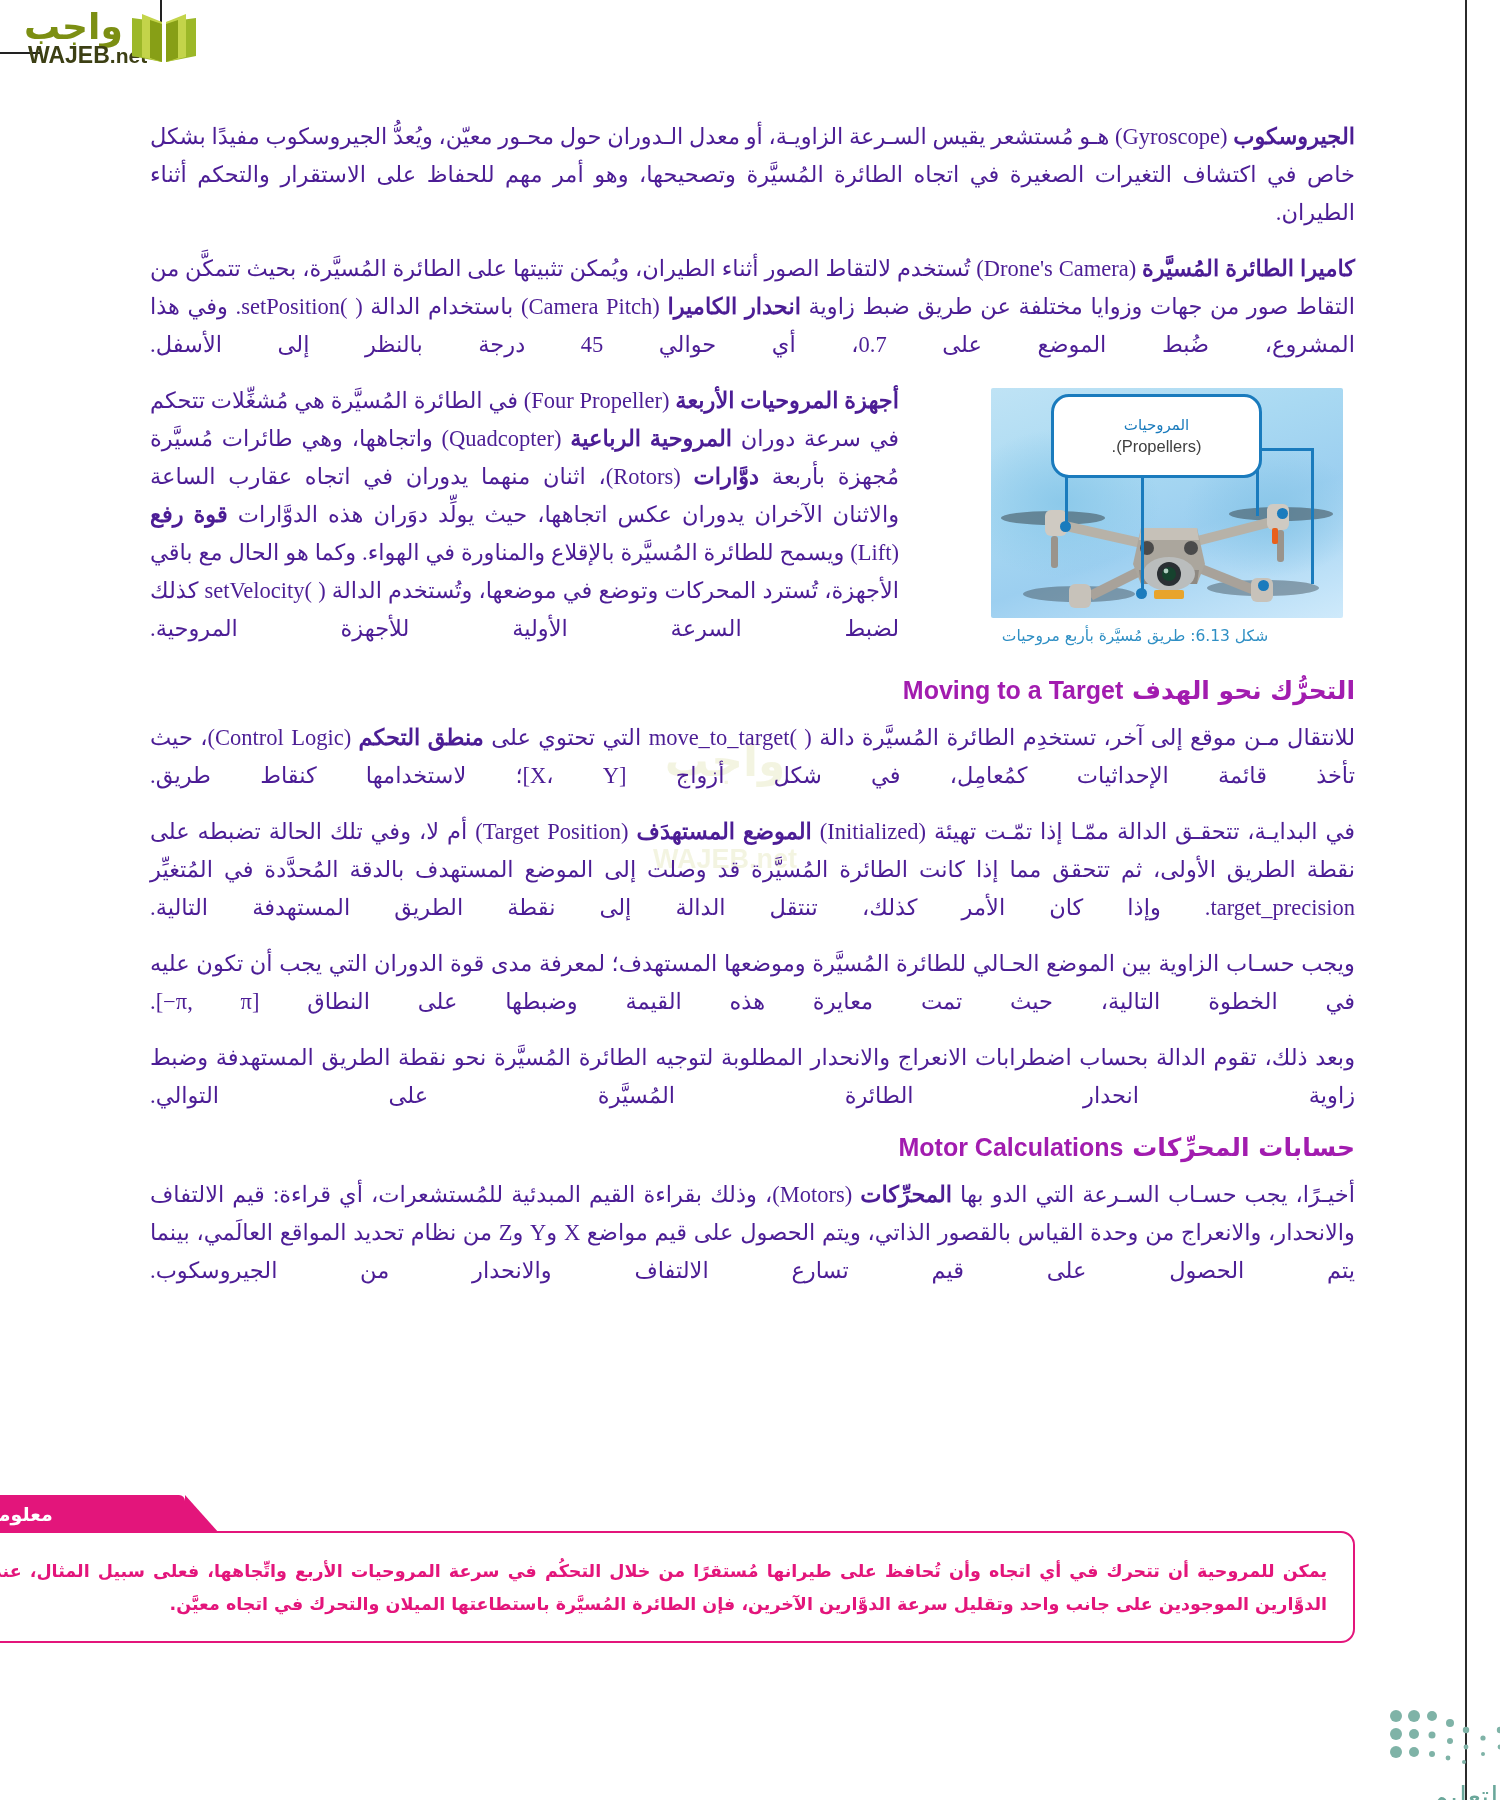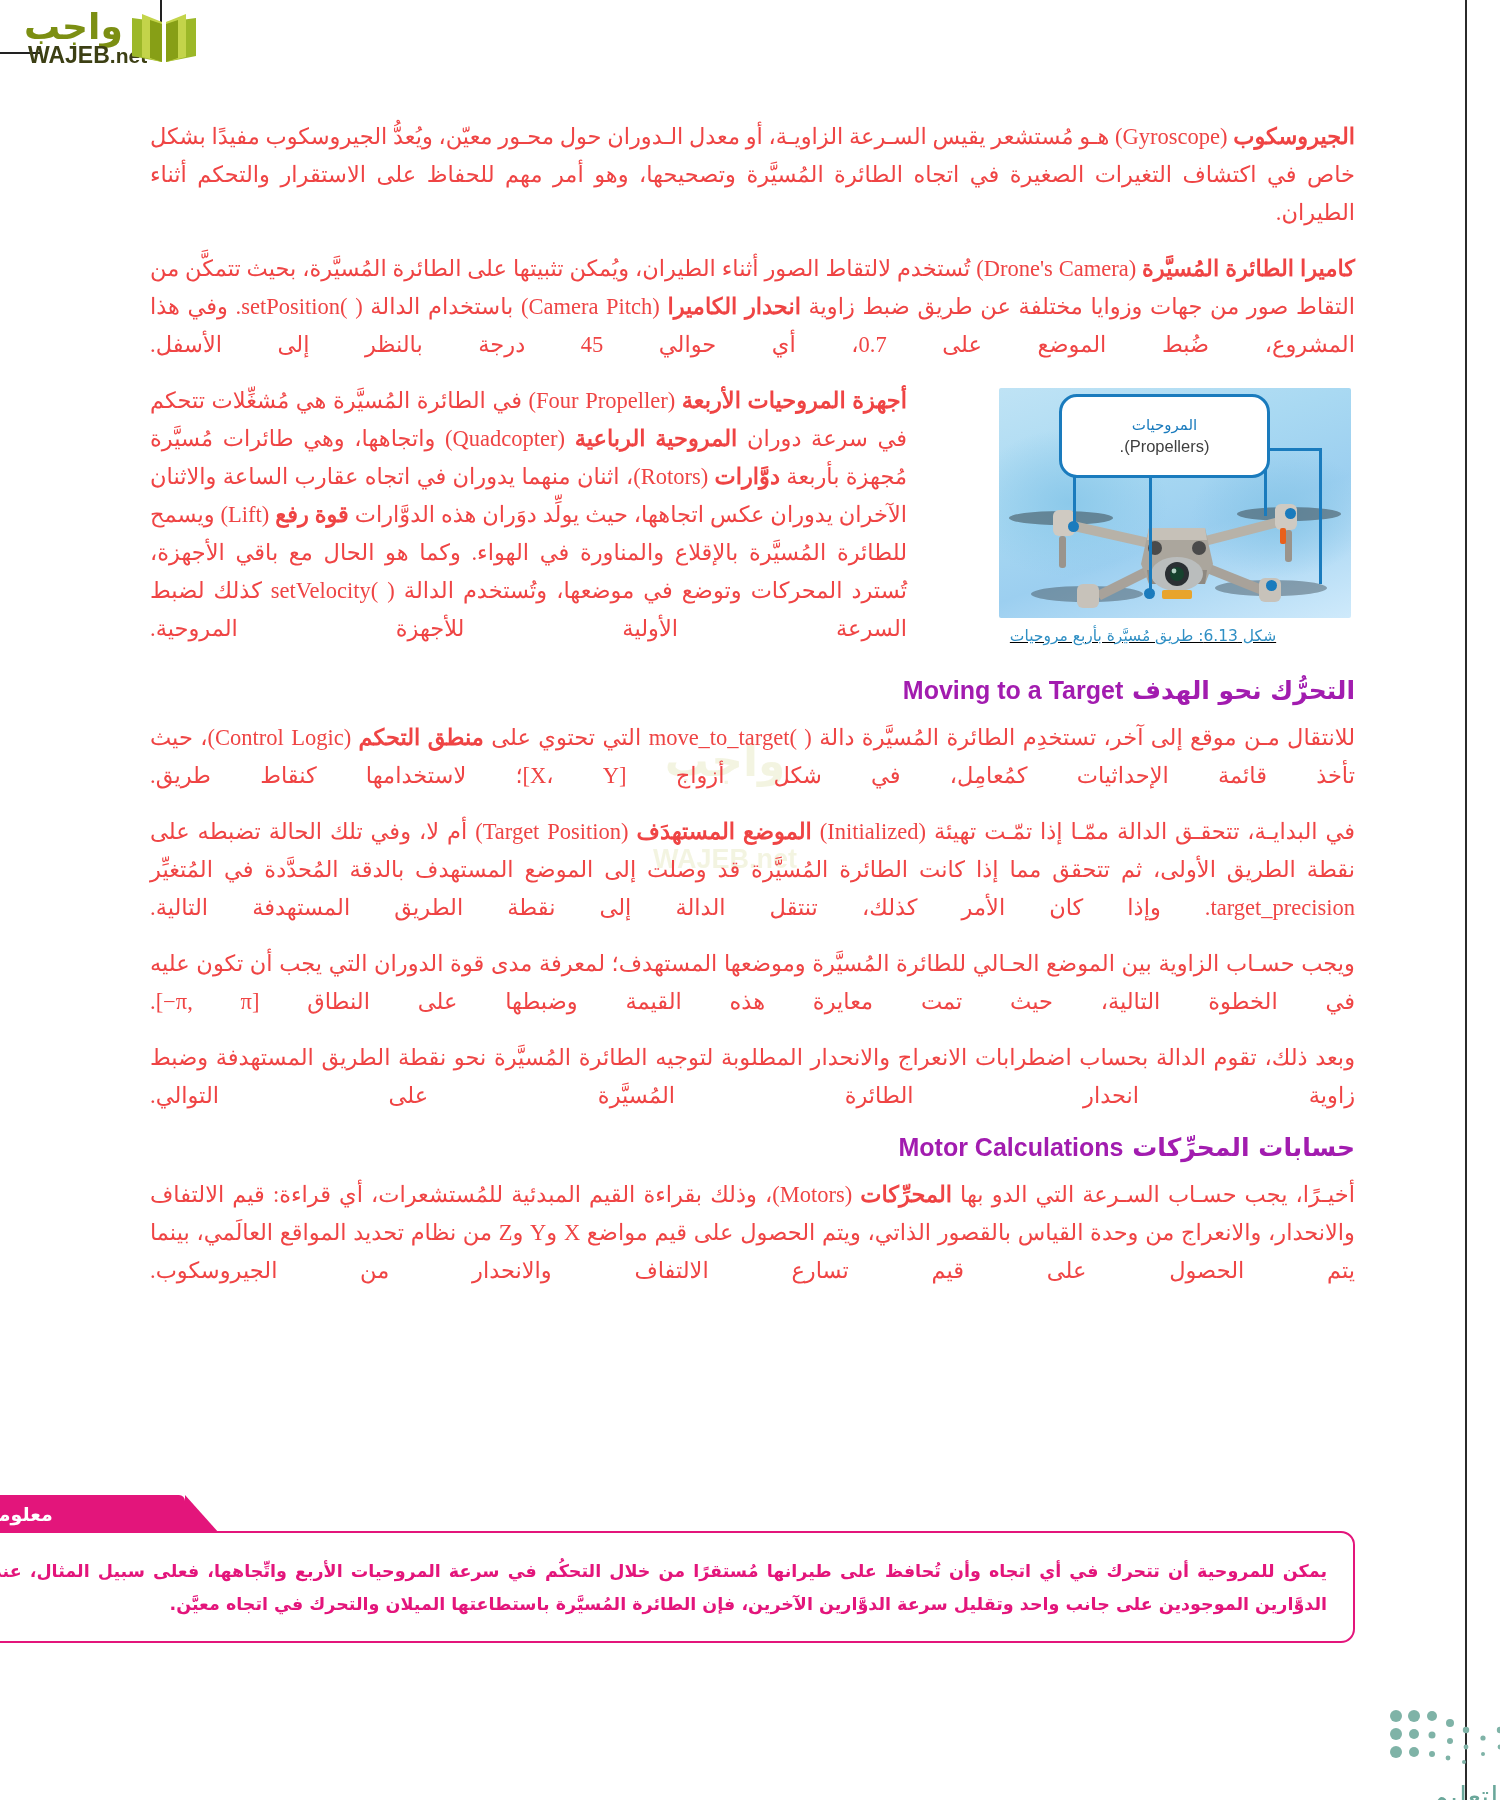--- a/index.html
+++ b/index.html
@@ -40,35 +40,34 @@
     right:145px; left:150px;
     top:118px;
     direction:rtl;
     text-align:justify;
   }
 
   p.body{
     font-family:"Liberation Serif", serif;
     font-size:22.5px;
     line-height:38px;
-    color:#ef4444;
+    color:#4c1d95;
     margin:0 0 18px 0;
     text-align:justify;
     text-align-last:justify;
   }
   p.body.last{text-align-last:right;}
   b, .bold{font-weight:bold;}
 
   
   .figure-wrap{
     float:right;
     width:416px;
-    margin:6px 4px 8px 28px;
+    margin:6px 12px 8px 28px;
     position:relative;
-    text-decoration:underline;
   }
   .fig-img{
     position:relative;width:352px;height:230px;border-radius:2px;overflow:hidden;
     background:linear-gradient(160deg,#bfe3f5 0%,#a9d9f2 35%,#9ccff0 60%,#cfeafb 100%);
   }
   .fig-img .hazeL{position:absolute;left:-30px;top:40px;width:200px;height:150px;border-radius:50%;
       background:radial-gradient(ellipse at center,#8cc9ea 0%,rgba(140,201,234,0) 70%);}
   .fig-img .hazeR{position:absolute;right:-20px;top:60px;width:180px;height:130px;border-radius:50%;
       background:radial-gradient(ellipse at center,#89c6e8 0%,rgba(137,198,232,0) 70%);}
 

